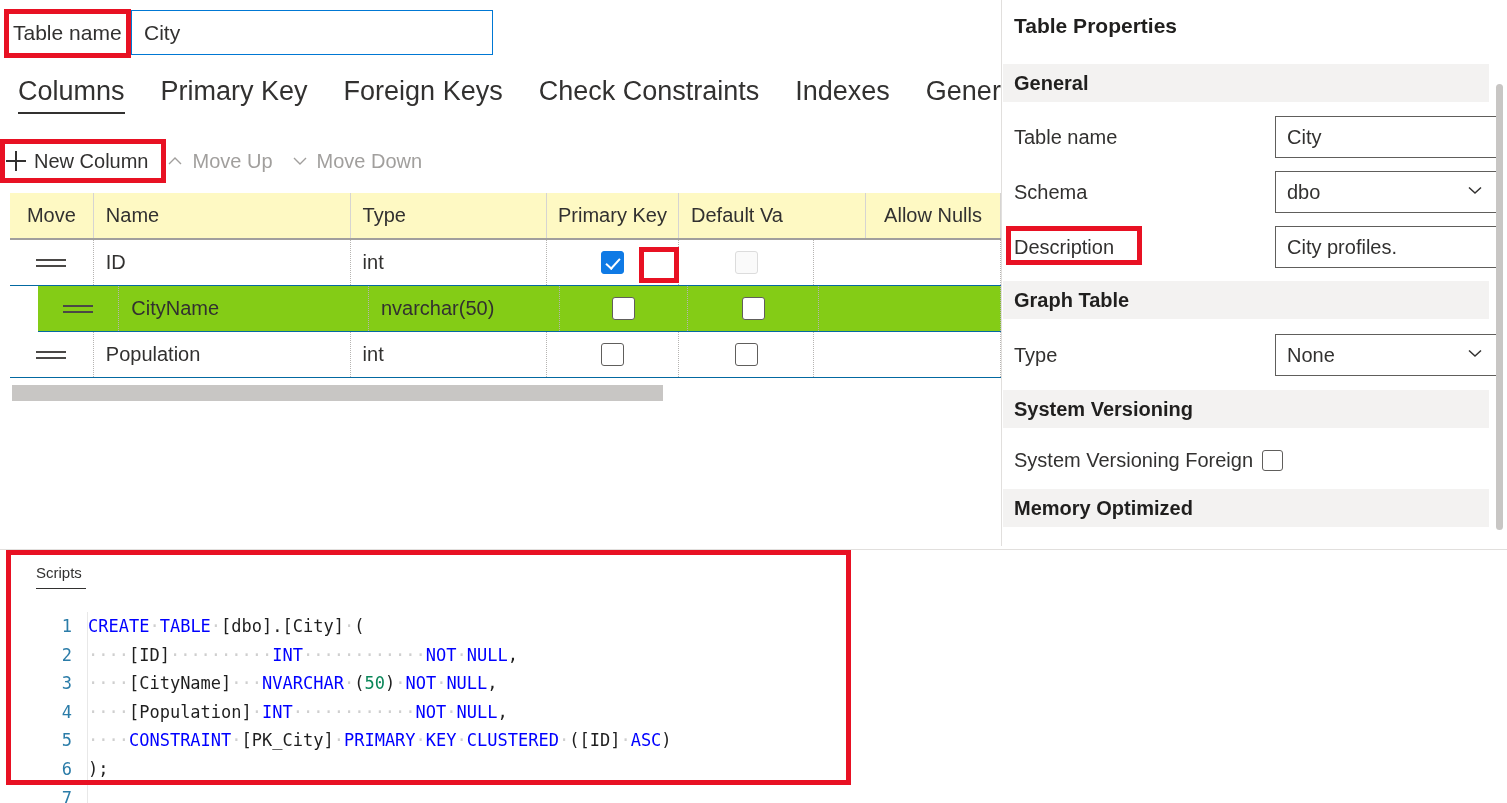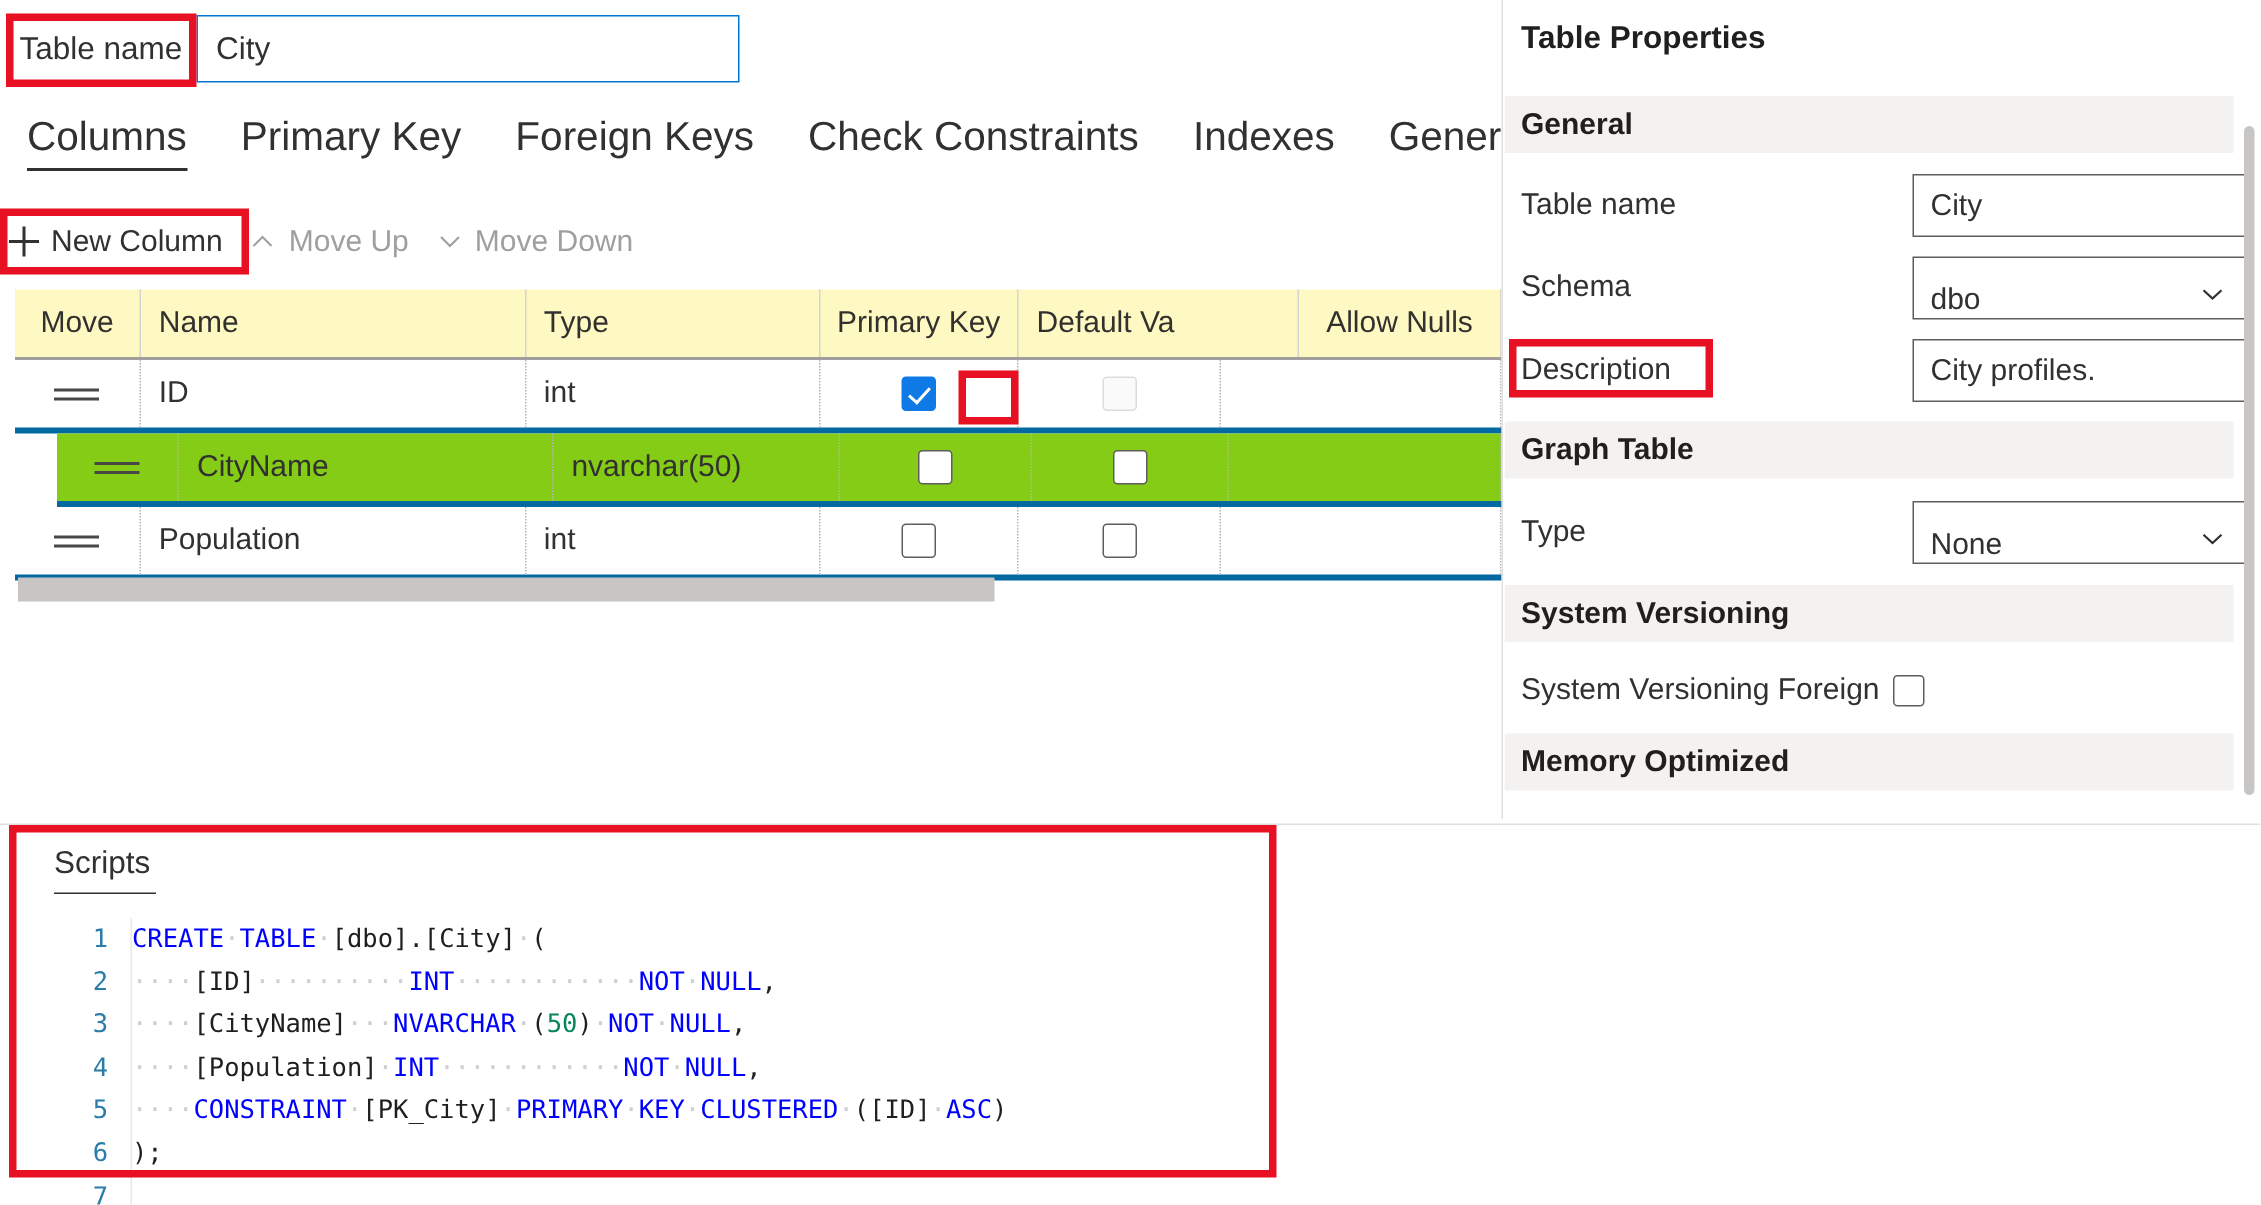--- a/index.html
+++ b/index.html
@@ -93,21 +93,21 @@
     border-bottom: 2px solid #a19f9d;
   }
   .grid-header .cell {
     font-size: 20px; color: #323130; display: flex; align-items: center;
     padding-left: 12px; box-sizing: border-box;
     border-right: 1px solid #d6d4d2;
     overflow: hidden; white-space: nowrap;
   }
   .grid-row {
     display: flex; height: 45px;
-    border-bottom: 4px solid #0369a1;
+    border-bottom: 1px solid #0369a1;
   }
   .grid-row.alt { background: #84cc16; margin-left: 28px; }
   .grid-row .cell {
     font-size: 20px; color: #323130; display: flex; align-items: center;
     padding-left: 12px; box-sizing: border-box;
     border-right: 1px dotted #b6b4b2;
     overflow: hidden; white-space: nowrap;
   }
   .cell.c-move   { width: 90px; justify-content: center; padding-left: 0; }
   .cell.c-name   { width: 275px; }
@@ -169,21 +169,21 @@
     position: absolute; left: 272px; top: 50%; transform: translateY(-50%);
     width: 222px; height: 42px; box-sizing: border-box;
     border: 1px solid #605e5c; background: #fff;
     font-family: "Liberation Sans", sans-serif; font-size: 20px; color: #323130;
     padding: 0 11px; outline: none;
   }
   .prop-select {
     position: absolute; left: 272px; top: 50%; transform: translateY(-50%);
     width: 222px; height: 42px; box-sizing: border-box;
     border: 1px solid #605e5c; background: #fff;
-    display: flex; align-items: flex-end; justify-content: space-between;
+    display: flex; align-items: center; justify-content: space-between;
     padding: 0 11px; font-size: 20px; color: #323130; cursor: pointer;
   }
   .prop-select .cv { display: block; }
   .inline-cb-row {
     position: absolute; left: 0; width: 486px; height: 50px;
     display: flex; align-items: center; padding-left: 11px; box-sizing: border-box;
   }
   .inline-cb-row .lbl { font-size: 20px; color: #323130; margin-right: 9px; }
   .cb-sm {
     width: 21px; height: 21px; box-sizing: border-box;
@@ -195,21 +195,21 @@
     background: #c8c6c4; border-radius: 4px; cursor: pointer;
   }
 
   
   #scripts-pane {
     position: absolute; left: 0; top: 549px; width: 1507px; height: 254px;
     background: #fff; border-top: 1px solid #e1dfdd;
   }
   #scripts-title {
     position: absolute; left: 36px; top: 14px;
-    font-size: 21px; color: #323130;
+    font-size: 15px; color: #323130;
   }
   #scripts-title::after {
     content: ""; position: absolute; left: 0; right: -4px; bottom: -8px;
     height: 1.5px; background: #323130;
   }
   #code-area {
     position: absolute; left: 36px; top: 62px; right: 0; bottom: 0;
     font-family: "DejaVu Sans Mono", monospace;
     font-size: 17px; line-height: 28.6px;
   }

